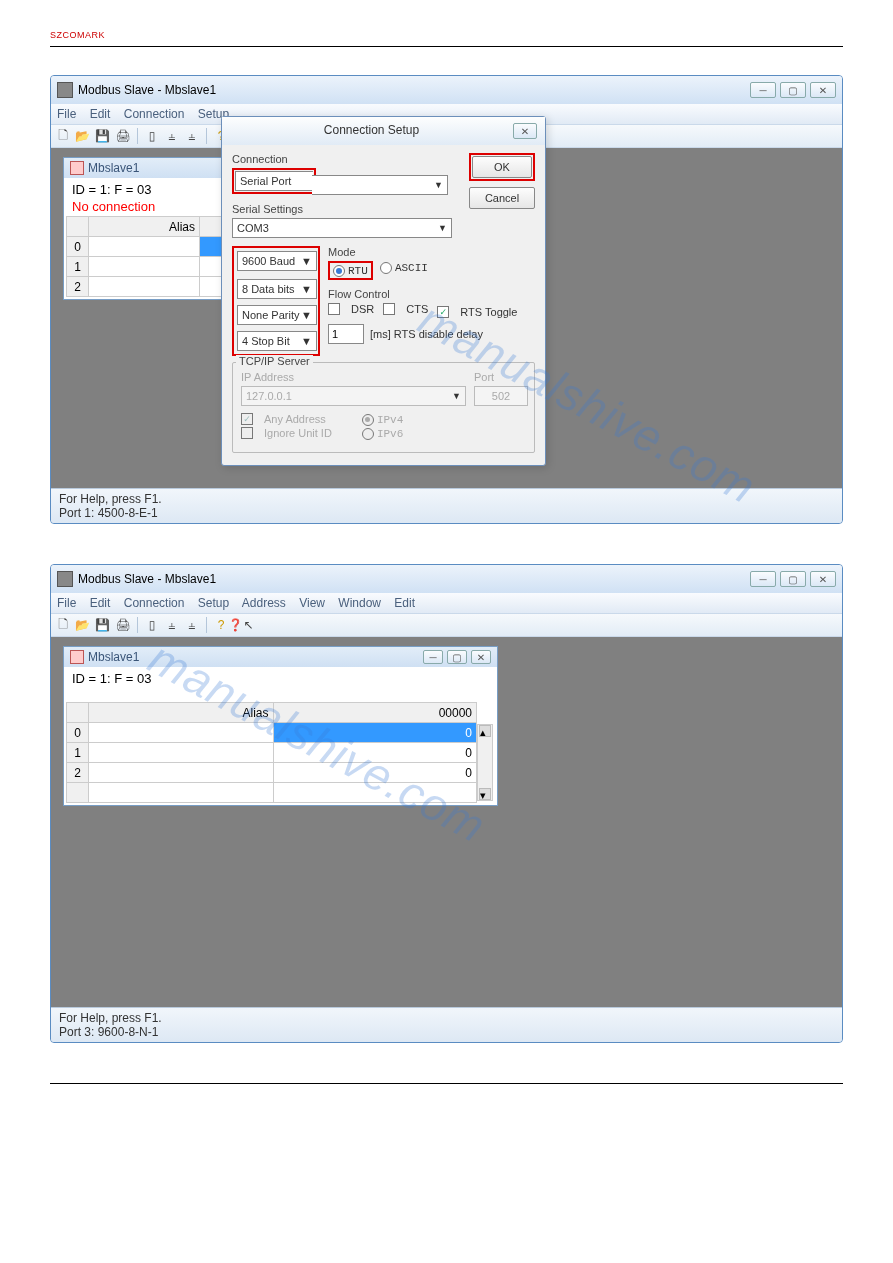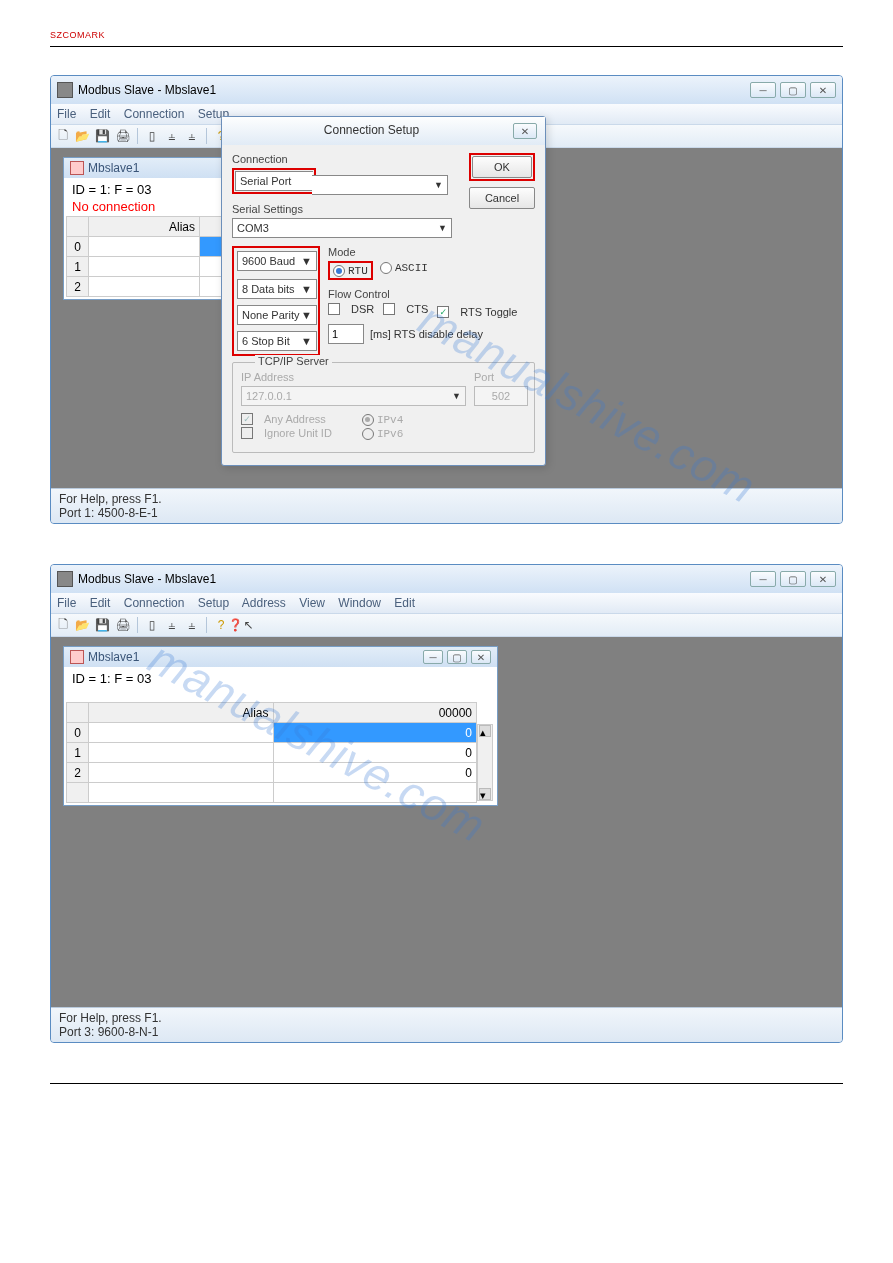--- a/index.html
+++ b/index.html
@@ -179,21 +179,21 @@
                   </div>
                 <div class="small-select" style="margin-bottom:6px;margin-top:8px;">
                     <span>8 Data bits</span>
                     <span class="arrow">▼</span>
                   </div>
                 <div class="small-select" style="margin-bottom:6px;">
                     <span>None Parity</span>
                     <span class="arrow">▼</span>
                   </div>
                 <div class="small-select">
-                    <span>6 Stop Bit</span>
+                    <span>4 Stop Bit</span>
                     <span class="arrow">▼</span>
                   </div>
               </div>
             </div>
             <div style="flex:1;">
               <div class="fs-label">Mode</div>
               <div class="redbox" style="display:inline-block;padding:1px 3px;">
                 <span class="radio">
                     <span class="dot on"></span>
                     <span>RTU</span>
@@ -220,21 +220,21 @@
                   </span>
               </div>
               <div style="margin-top:6px; display:flex; align-items:center; gap:6px;">
                 <input class="txtinput" value="1" style="">
                 <span>[ms] RTS disable delay</span>
               </div>
             </div>
           </div>
 
           <div class="groupbox">
-            <div class="fs-label" style="position:absolute;top:-8px;left:22px;background:#f0f0f0;padding:0 3px;">TCP/IP Server</div>
+            <div class="fs-label" style="position:absolute;top:-8px;left:3px;background:#f0f0f0;padding:0 3px;">TCP/IP Server</div>
             <div class="row">
               <div style="flex:1;">
                 <div class="fs-label dim">IP Address</div>
                 <div class="select disabled">
                     <span class="dim">127.0.0.1</span>
                     <span class="arrow dim">▼</span>
                   </div>
               </div>
               <div style="width:52px;">
                 <div class="fs-label dim">Port</div>

